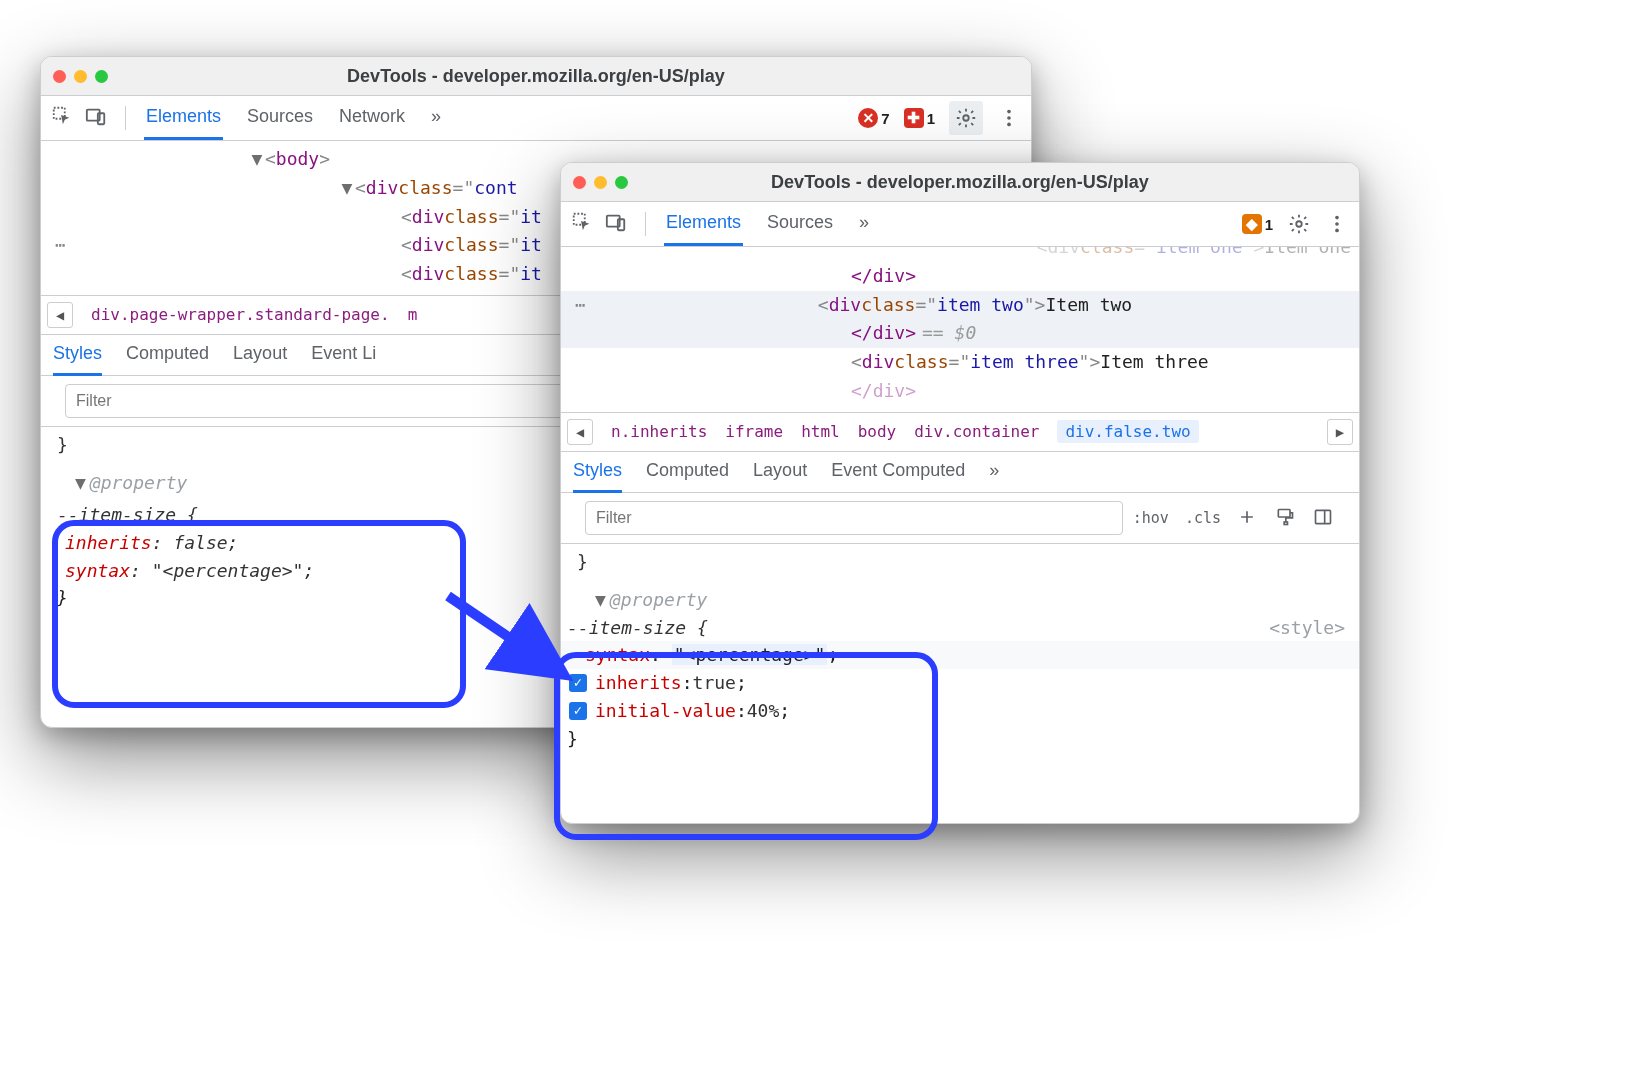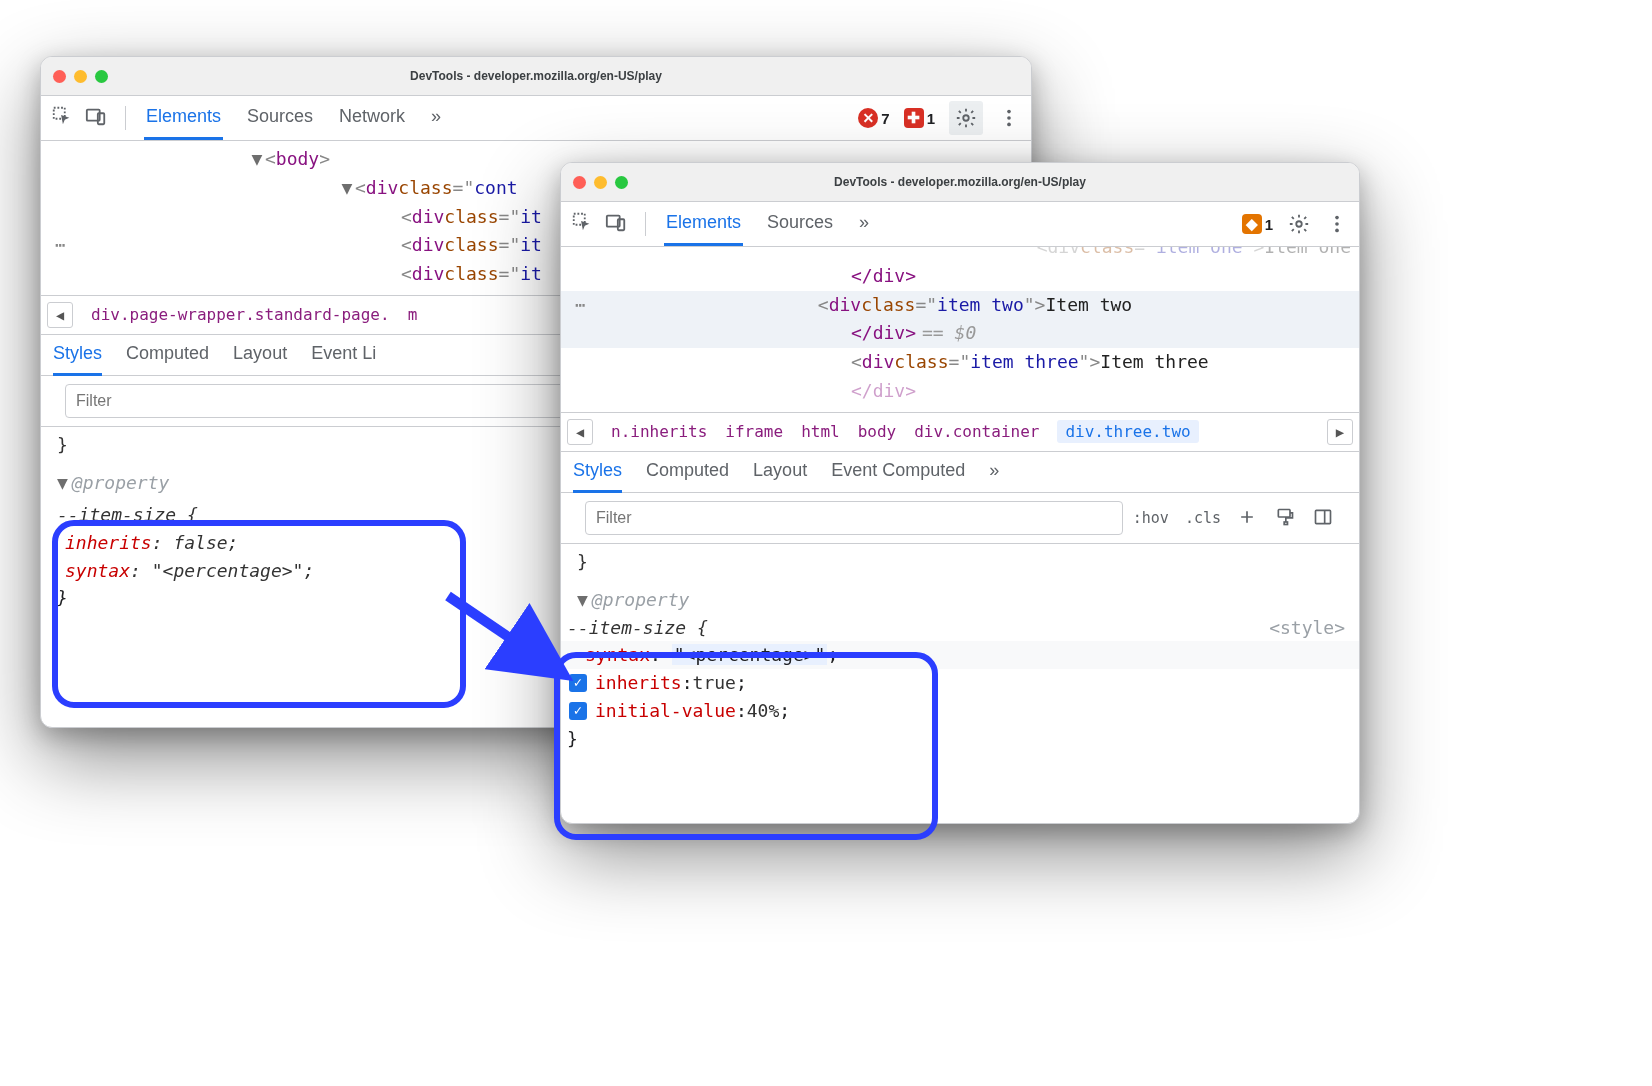--- a/index.html
+++ b/index.html
@@ -43,21 +43,21 @@
     border-bottom:1px solid var(--border);
     display:flex;
     align-items:center;
     padding:0 12px;
     gap:8px;
     position:relative;
   }
   .traffic { display:flex; gap:8px; }
   .dot { width:13px; height:13px; border-radius:50%; }
   .dot.red{background:#ff5f57;} .dot.yellow{background:#febc2e;} .dot.green{background:#28c840;}
-  .wintitle { position:absolute; left:0; right:0; text-align:center; font-size:12px; font-weight:600; color:#3c4043; pointer-events:none; }
+  .wintitle { position:absolute; left:0; right:0; text-align:center; font-size:18px; font-weight:600; color:#3c4043; pointer-events:none; }
 
   .toolbar {
     display:flex; align-items:center; height:44px; background:var(--win-bg);
     border-bottom:1px solid var(--border); padding:0 10px; gap:18px; font-size:18px;
   }
   .tool-icons { display:flex; gap:12px; align-items:center; color:#5f6368; }
   .tool-icons svg { width:22px; height:22px; }
   .sep { width:1px; height:24px; background:var(--border); }
   .tabs { display:flex; align-items:stretch; gap:22px; height:100%; }
   .tab { display:flex; align-items:center; color:var(--muted); font-size:18px; border-bottom:3px solid transparent; padding:0 2px; }
@@ -104,21 +104,21 @@
   .filterbar { display:flex; align-items:center; padding:8px 24px; gap:10px; border-bottom:1px solid var(--border); }
   .filterbar input {
     flex:1; height:32px; border:1px solid var(--border); border-radius:4px; padding:0 10px; font-size:16px; color:#555;
   }
   .filterbar .tools { display:flex; align-items:center; gap:16px; color:#5f6368; font-family:Menlo,Consolas,monospace; font-size:15px; }
   .filterbar .tools .iconbox { width:22px; height:22px; }
   .filterbar .tools svg{width:20px;height:20px;}
 
   .styles { font-family: Menlo, Consolas, monospace; font-size:18px; line-height:1.55; padding:4px 0; position:relative; flex:1; overflow:hidden; }
   .styles .brace { color:#333; padding-left:16px; }
-  .styles .atprop { color:#888; font-style:italic; padding-left:16px; }
+  .styles .atprop { color:#888; font-style:italic; padding-left:16px;margin-left:18px; }
   .styles .atprop .tri { color:#6e6e6e; font-style:normal; margin-right:4px; }
   .styles .selname { color:#333; font-style:italic; }
   .styles .prop { padding-left:24px; }
   .styles .propn { color:var(--css-red); }
   .styles .propn.i { font-style: italic; }
   .styles .propv { color:#333; }
   .styles .propvIt { font-style: italic; color:#333;}
   .styles .cb { display:inline-flex; width:18px; height:18px; background:#1a73e8; border-radius:3px; color:#fff; align-items:center; justify-content:center; font-size:14px; margin-right:8px; vertical-align:-3px; }
   .styles .rowflex { display:flex; align-items:center; padding-left:8px; }
   .styles .syntaxhl { background:#e8f0fe; padding:0 2px; }
@@ -358,21 +358,21 @@
       </div>
   </div>
 
   <div class="crumbs">
     <span class="navbtn">◀</span>
     <span class="crumb">n.inherits</span>
     <span class="crumb">iframe</span>
     <span class="crumb">html</span>
     <span class="crumb body">body</span>
     <span class="crumb">div.container</span>
-    <span class="crumb sel">div.three.two</span>
+    <span class="crumb sel">div.false.two</span>
     <span class="navbtn" style="margin-left:auto;">▶</span>
   </div>
 
   <div class="subtabs">
     <span class="subtab active">Styles</span>
     <span class="subtab">Computed</span>
     <span class="subtab">Layout</span>
     <span class="subtab">Event Computed</span>
     <span class="subtab">»</span>
   </div>

